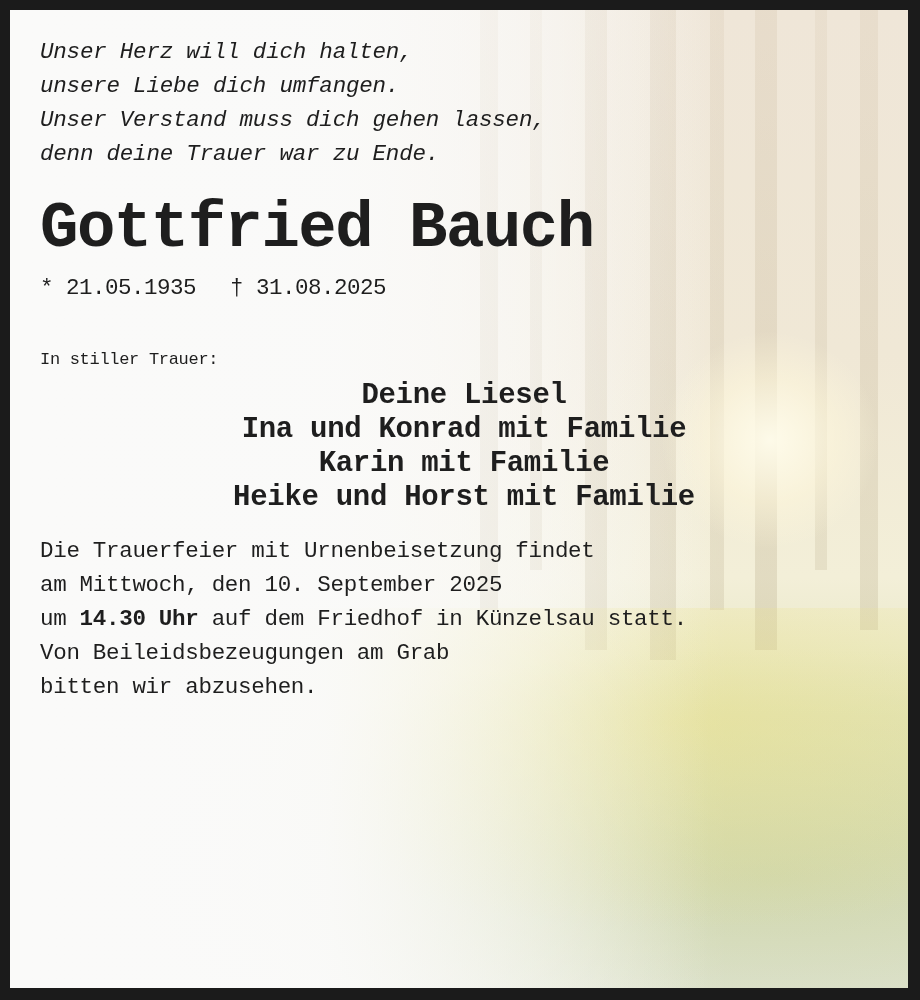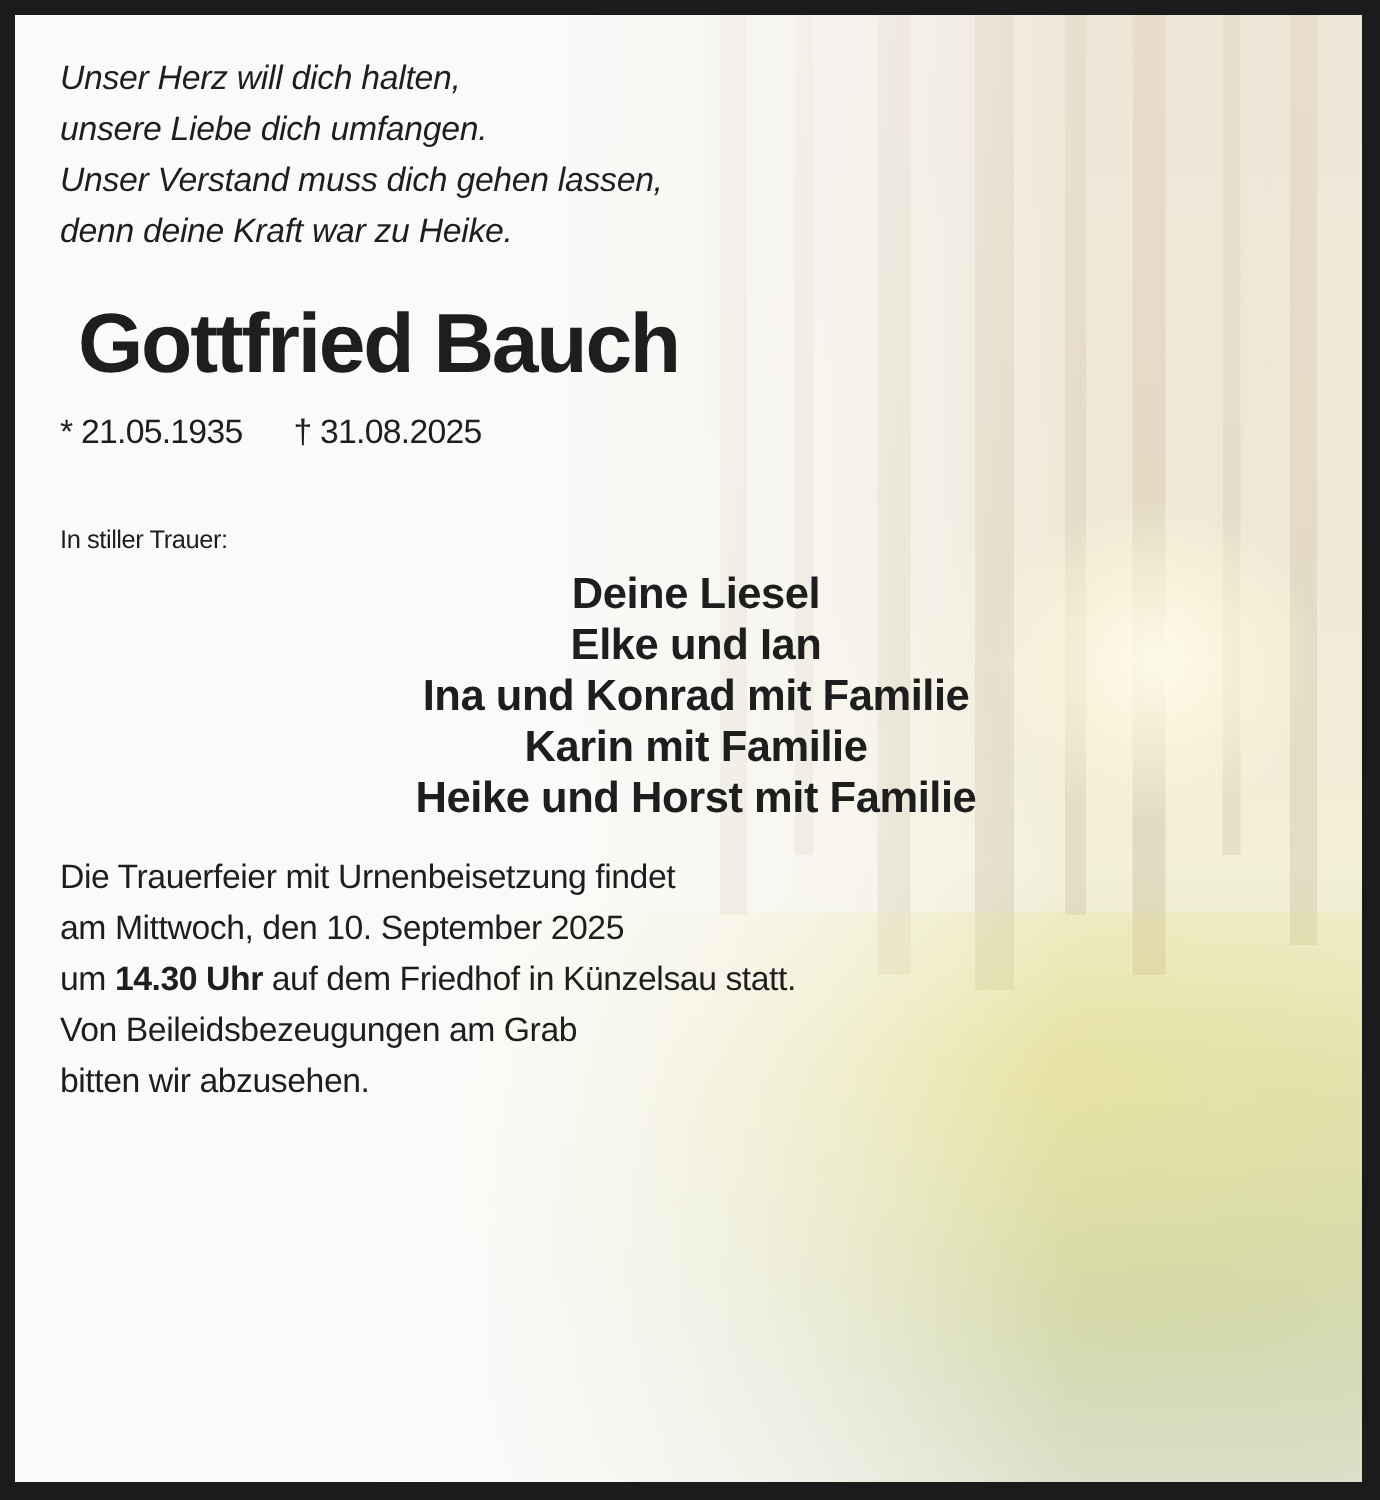--- a/index.html
+++ b/index.html
@@ -22,25 +22,25 @@
     background:
       radial-gradient(ellipse at 75% 30%, rgba(236,226,140,0.55) 0%, rgba(236,226,140,0) 55%),
       radial-gradient(ellipse at 85% 70%, rgba(190,200,140,0.45) 0%, rgba(190,200,140,0) 60%);
   }
   .fade-left {
     position: absolute; inset: 0;
     background: linear-gradient(90deg, rgba(250,250,249,1) 0%, rgba(250,250,249,0.92) 35%, rgba(250,250,249,0.35) 62%, rgba(250,250,249,0) 78%);
   }
   .content {
     position: absolute; left: 30px; top: 25px; right: 20px;
-    font-family: Liberation Sans, sans-serif; color: #1e1e1e;
+    font-family: Liberation Mono, monospace; color: #1e1e1e;
   }
   .poem { font-style: italic; font-size: 22.5px; line-height: 34px; letter-spacing: -0.2px; }
   .intro { margin-top: 30px; font-size: 22.5px; line-height: 35px; letter-spacing: -0.3px; }
-  .name { margin-top: 18px; font-size: 56px; font-weight: bold; letter-spacing: -1.5px; line-height: 80px; margin-left: 12px; }
+  .name { margin-top: 18px; font-size: 64px; font-weight: bold; letter-spacing: -1.5px; line-height: 80px; }
   .dates { margin-top: 2px; font-size: 22.5px; line-height: 34px; letter-spacing: -0.5px; }
   .dates span + span { margin-left: 34px; text-align: right; }
   .mourn-label { margin-top: 38px; font-size: 17px; line-height: 34px; letter-spacing: -0.3px; }
   .mourners { margin-top: 2px; }
   .mourner { font-size: 29px; font-weight: bold; line-height: 34px; letter-spacing: -0.3px; text-align: center; }
   .service { margin-top: 19px; font-size: 22.5px; line-height: 34px; letter-spacing: -0.3px; }
   .service b { font-weight: bold; }
   .closing { margin-top: 34px; font-size: 22.5px; line-height: 34px; letter-spacing: -0.3px; }
 </style>
 </head>
@@ -59,34 +59,33 @@
     <div class="glow"></div>
     <div class="ground"></div>
     <div class="fade-left"></div>
   </div>
 
   <div class="content">
     <div class="poem">
       <div>Unser Herz will dich halten,</div>
       <div>unsere Liebe dich umfangen.</div>
       <div>Unser Verstand muss dich gehen lassen,</div>
-      <div>denn deine Kraft war zu Heike.</div>
+      <div>denn deine Trauer war zu Ende.</div>
     </div>
 
 
     <div class="name">Gottfried Bauch</div>
 
     <div class="dates">
       <span>* 21.05.1935</span><span>† 31.08.2025</span>
     </div>
 
     <div class="mourn-label">In stiller Trauer:</div>
     <div class="mourners">
       <div class="mourner">Deine Liesel</div>
-      <div class="mourner">Elke und Ian</div>
       <div class="mourner">Ina und Konrad mit Familie</div>
       <div class="mourner">Karin mit Familie</div>
       <div class="mourner">Heike und Horst mit Familie</div>
     </div>
 
     <div class="service">
       <div>Die Trauerfeier mit Urnenbeisetzung findet</div>
       <div>am Mittwoch, den 10. September 2025</div>
       <div><span>um </span><b>14.30 Uhr</b><span> auf dem Friedhof in Künzelsau statt.</span></div>
       <div>Von Beileidsbezeugungen am Grab</div>

